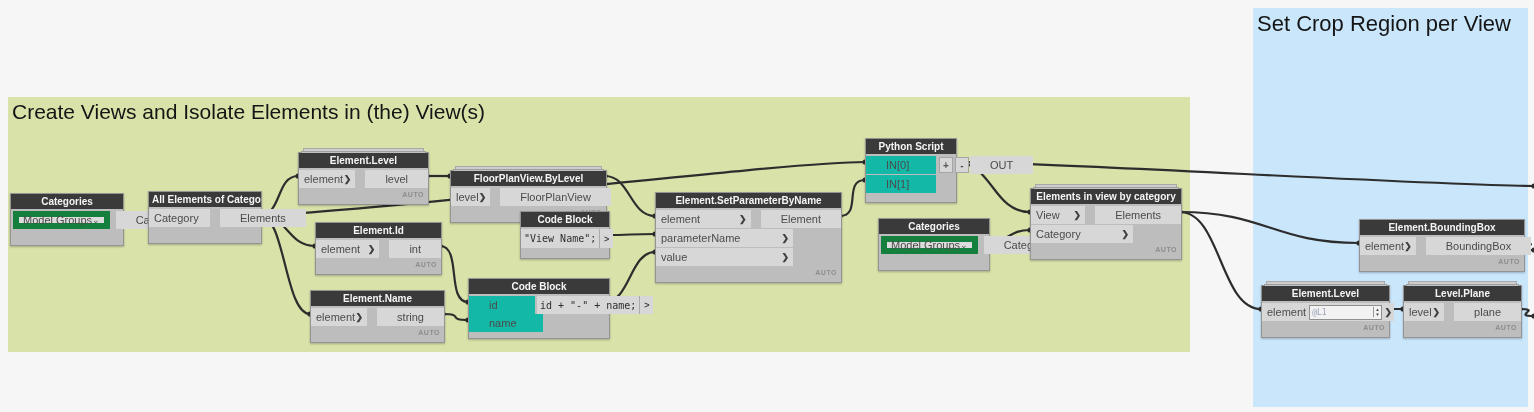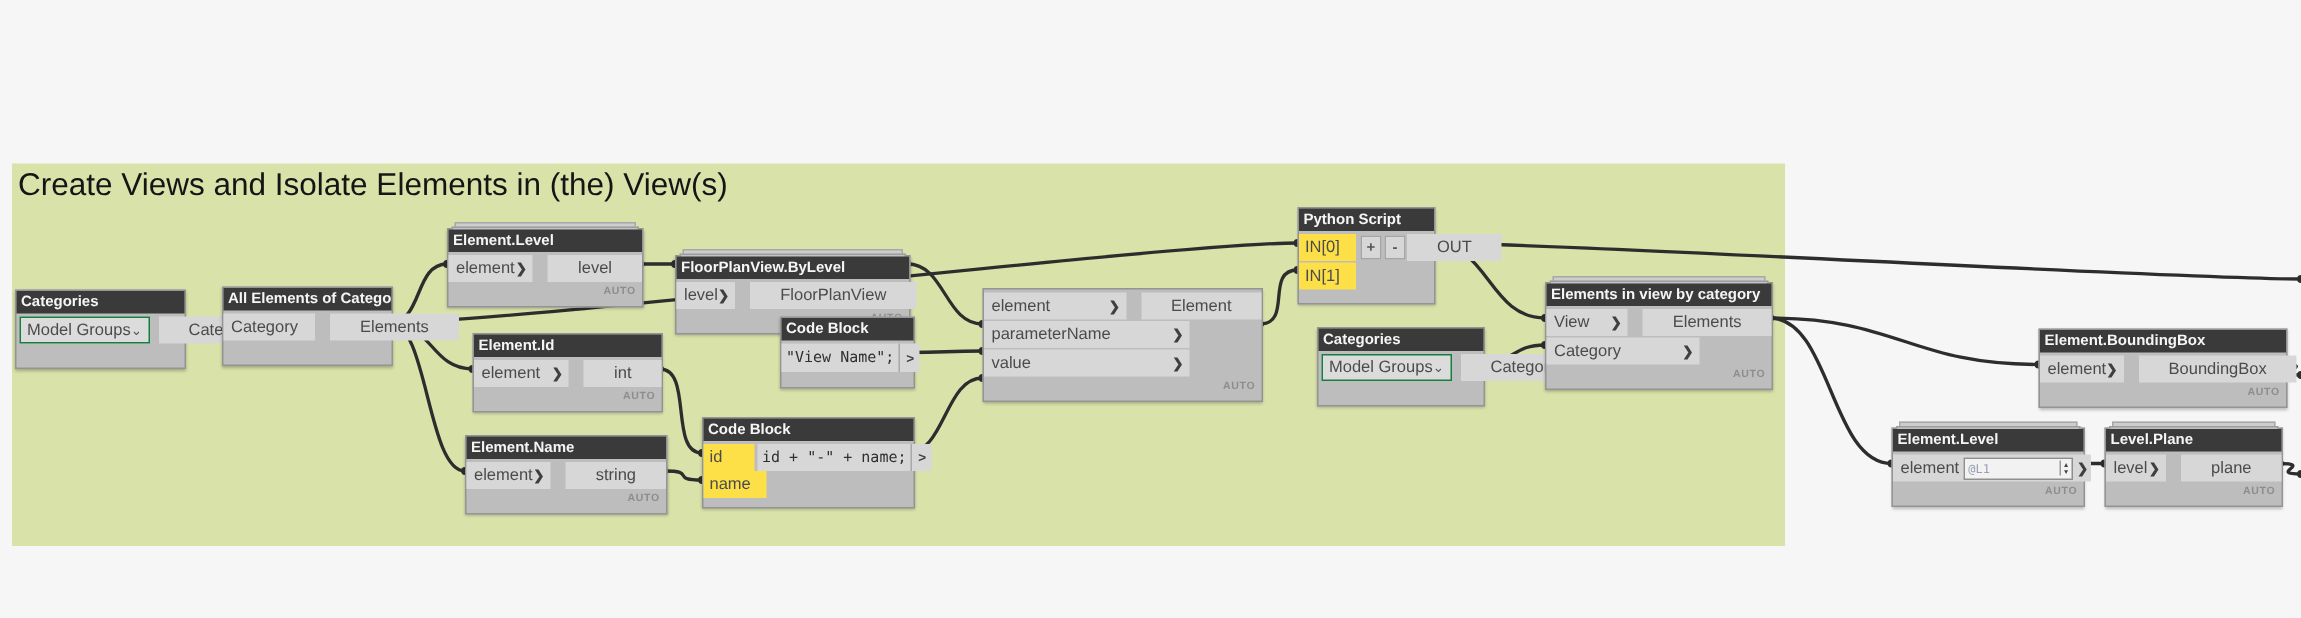--- a/index.html
+++ b/index.html
@@ -16,59 +16,62 @@
   #wires circle{fill:#2d2d2d;}
 
   
   .node{position:absolute;z-index:3;background:#bdbdbd;border:1px solid #949494;
         box-shadow:0 1px 2px rgba(0,0,0,.25);}
   .stacked::before{content:"";position:absolute;left:4px;right:4px;top:-5px;height:5px;
         background:#cdcdcd;border:1px solid #a8a8a8;}
   .stacked::after{content:"";position:absolute;left:2px;right:2px;top:-2px;height:3px;
         background:#c2c2c2;border:1px solid #9e9e9e;}
   .ntitle{position:relative;z-index:1;background:#3a3a3a;color:#f5f5f5;font-size:10px;font-weight:bold;
-        height:15px;line-height:15px;white-space:nowrap;overflow:hidden;padding:0 3px;}
+        text-align:center;height:15px;line-height:15px;white-space:nowrap;overflow:hidden;padding:0 3px;}
   .nbody{padding:1px 0 0 0;}
   .prow{display:flex;align-items:stretch;height:18px;margin:1px 0;}
   .pin{background:#d7d7d7;color:#4b4b4b;font-size:11px;display:flex;align-items:center;
         justify-content:space-between;padding:0 4px 0 5px;flex:1 1 auto;margin-right:10px;white-space:nowrap;}
   .pin.noout{margin-right:48px;}
   .pout{background:#d7d7d7;color:#4b4b4b;font-size:11px;display:flex;align-items:center;
         justify-content:flex-end;padding:0 20px;margin-left:auto;flex:0 0 auto;white-space:nowrap;}
   .chev{font-size:9px;color:#3f3f3f;font-weight:bold;line-height:1;}
   .lacing{height:13px;font-size:7px;font-weight:bold;color:#8d8d8d;text-align:right;
         padding:2px 4px 0 0;letter-spacing:.5px;}
   .padrow{height:15px;}
 
   
-  .dropdown{background:#dcdcdc;border:1px solid #15803d;color:#4b4b4b;font-size:11px;
+  .dropdown{background:#dcdcdc;border:6px solid #15803d;color:#4b4b4b;font-size:11px;
         display:flex;align-items:center;justify-content:flex-start;flex:1 1 auto;
         margin:0 6px 0 2px;padding:0 4px;white-space:nowrap;}
   .dd-arrow{font-size:9px;color:#555;}
   .codecell{background:#d7d7d7;color:#2f2f2f;font-family:"DejaVu Sans Mono",monospace;
         font-size:10px;display:flex;align-items:center;padding:0 3px;flex:1 1 auto;white-space:nowrap;}
   .outbtn{background:#d7d7d7;border-left:1px solid #aaa;color:#3f3f3f;font-size:9px;font-weight:bold;
         display:flex;align-items:center;justify-content:center;width:13px;flex:0 0 auto;}
-  .minicell{background:#fde047;color:#4b4b4b;font-size:11px;display:flex;align-items:center;
-        padding:0 4px;flex:0 0 auto;margin-right:2px;}
+  .minicell{background:#14b8a6;color:#4b4b4b;font-size:11px;display:flex;align-items:center;
+        padding:0 20px;flex:0 0 auto;margin-right:2px;}
   .pybtn{background:#d7d7d7;border:1px solid #a5a5a5;color:#555;font-size:10px;font-weight:bold;
         width:12px;display:flex;align-items:center;justify-content:center;flex:0 0 auto;margin:1px 1px;}
   .spinner{background:#f2f2f2;border:1px solid #8f8f8f;display:flex;align-items:center;height:13px;
         margin:0 3px;flex:0 0 auto;gap:41px;}
   .spinval{font-family:"DejaVu Sans Mono",monospace;font-size:8px;color:#97a0b4;padding:0 2px;min-width:18px;}
   .spinarrows{display:flex;flex-direction:column;border-left:1px solid #9a9a9a;font-size:4.5px;
         color:#444;line-height:5px;padding:0 1px;}
 </style>
 </head>
 <body>
 
 <div id="canvas">
 
-  <div class="group" id="grp-green" style="left: 8px; top: 97px; width: 1182px; height: 255px; background: rgb(216, 226, 169); margin-top: 12px;">
+  <div class="group" id="grp-green" style="left: 8px; top: 97px; width: 1182px; height: 255px; background: rgb(216, 226, 169);">
     <div class="group-title">Create Views and Isolate Elements in (the) View(s)</div>
+  </div>
+  <div class="group" id="grp-blue" style="left: 1253px; top: 8px; width: 275px; height: 399px; background: rgb(201, 230, 250);">
+    <div class="group-title" style="font-size:22px;">Set Crop Region per View</div>
   </div>
 
   <svg id="wires" width="1534" height="412">
       <path d="M122,217 C144,217 126,215 148,215"></path>
       <circle cx="122" cy="217" r="2.6"></circle>
       <circle cx="148" cy="215" r="2.6"></circle>
       <path d="M260,215 C282,215 276,176 298,176"></path>
       <circle cx="260" cy="215" r="2.6"></circle>
       <circle cx="298" cy="176" r="2.6"></circle>
       <path d="M260,215 C287.5,215 287.5,246 315,246"></path>
@@ -246,20 +249,21 @@
       <div class="prow" style="margin:0;">
         <div class="minicell" style="width:34px;">
           <span>name</span>
         </div>
       </div>
       <div class="padrow" style="height:6px;"></div>
     </div>
   </div>
 
   <div class="node" style="left:655px;top:192px;width:185px;">
+    <div class="ntitle">Element.SetParameterByName</div>
     <div class="nbody">
       <div class="prow">
         <div class="pin">
           <span>element</span>
           <span class="chev">❯</span>
         </div>
         <div class="pout">
           <span>Element</span>
         </div>
       </div>

